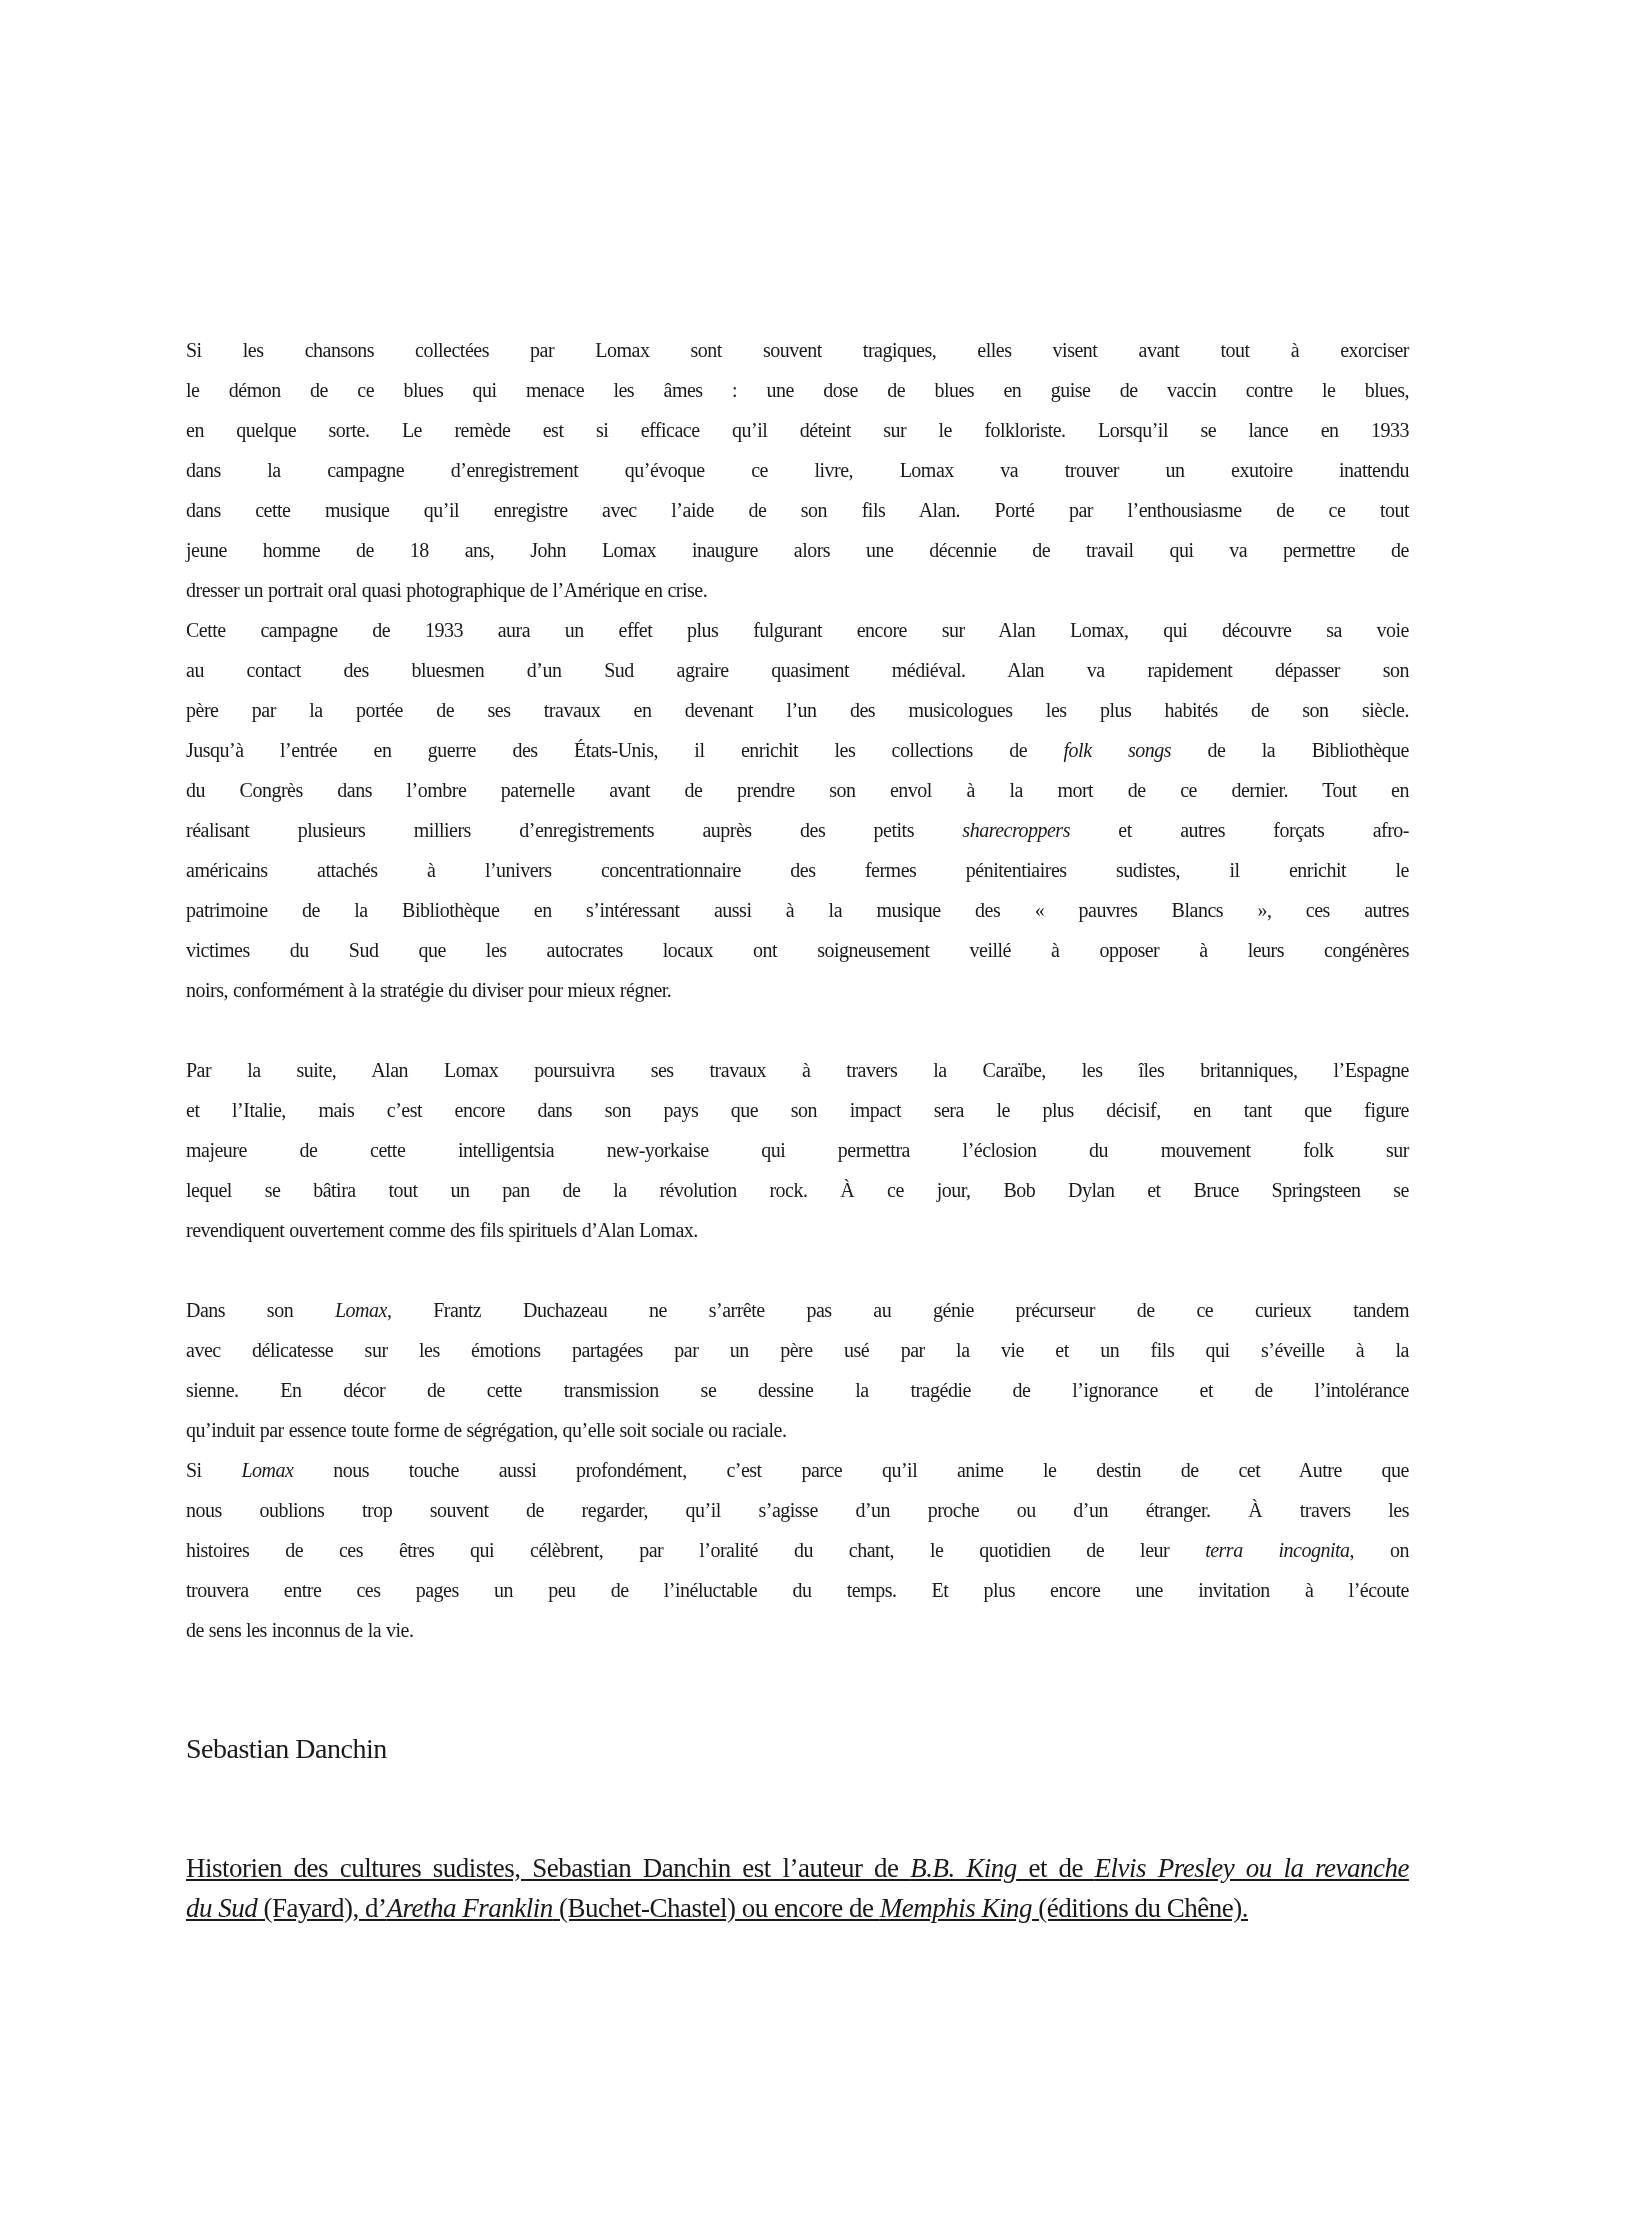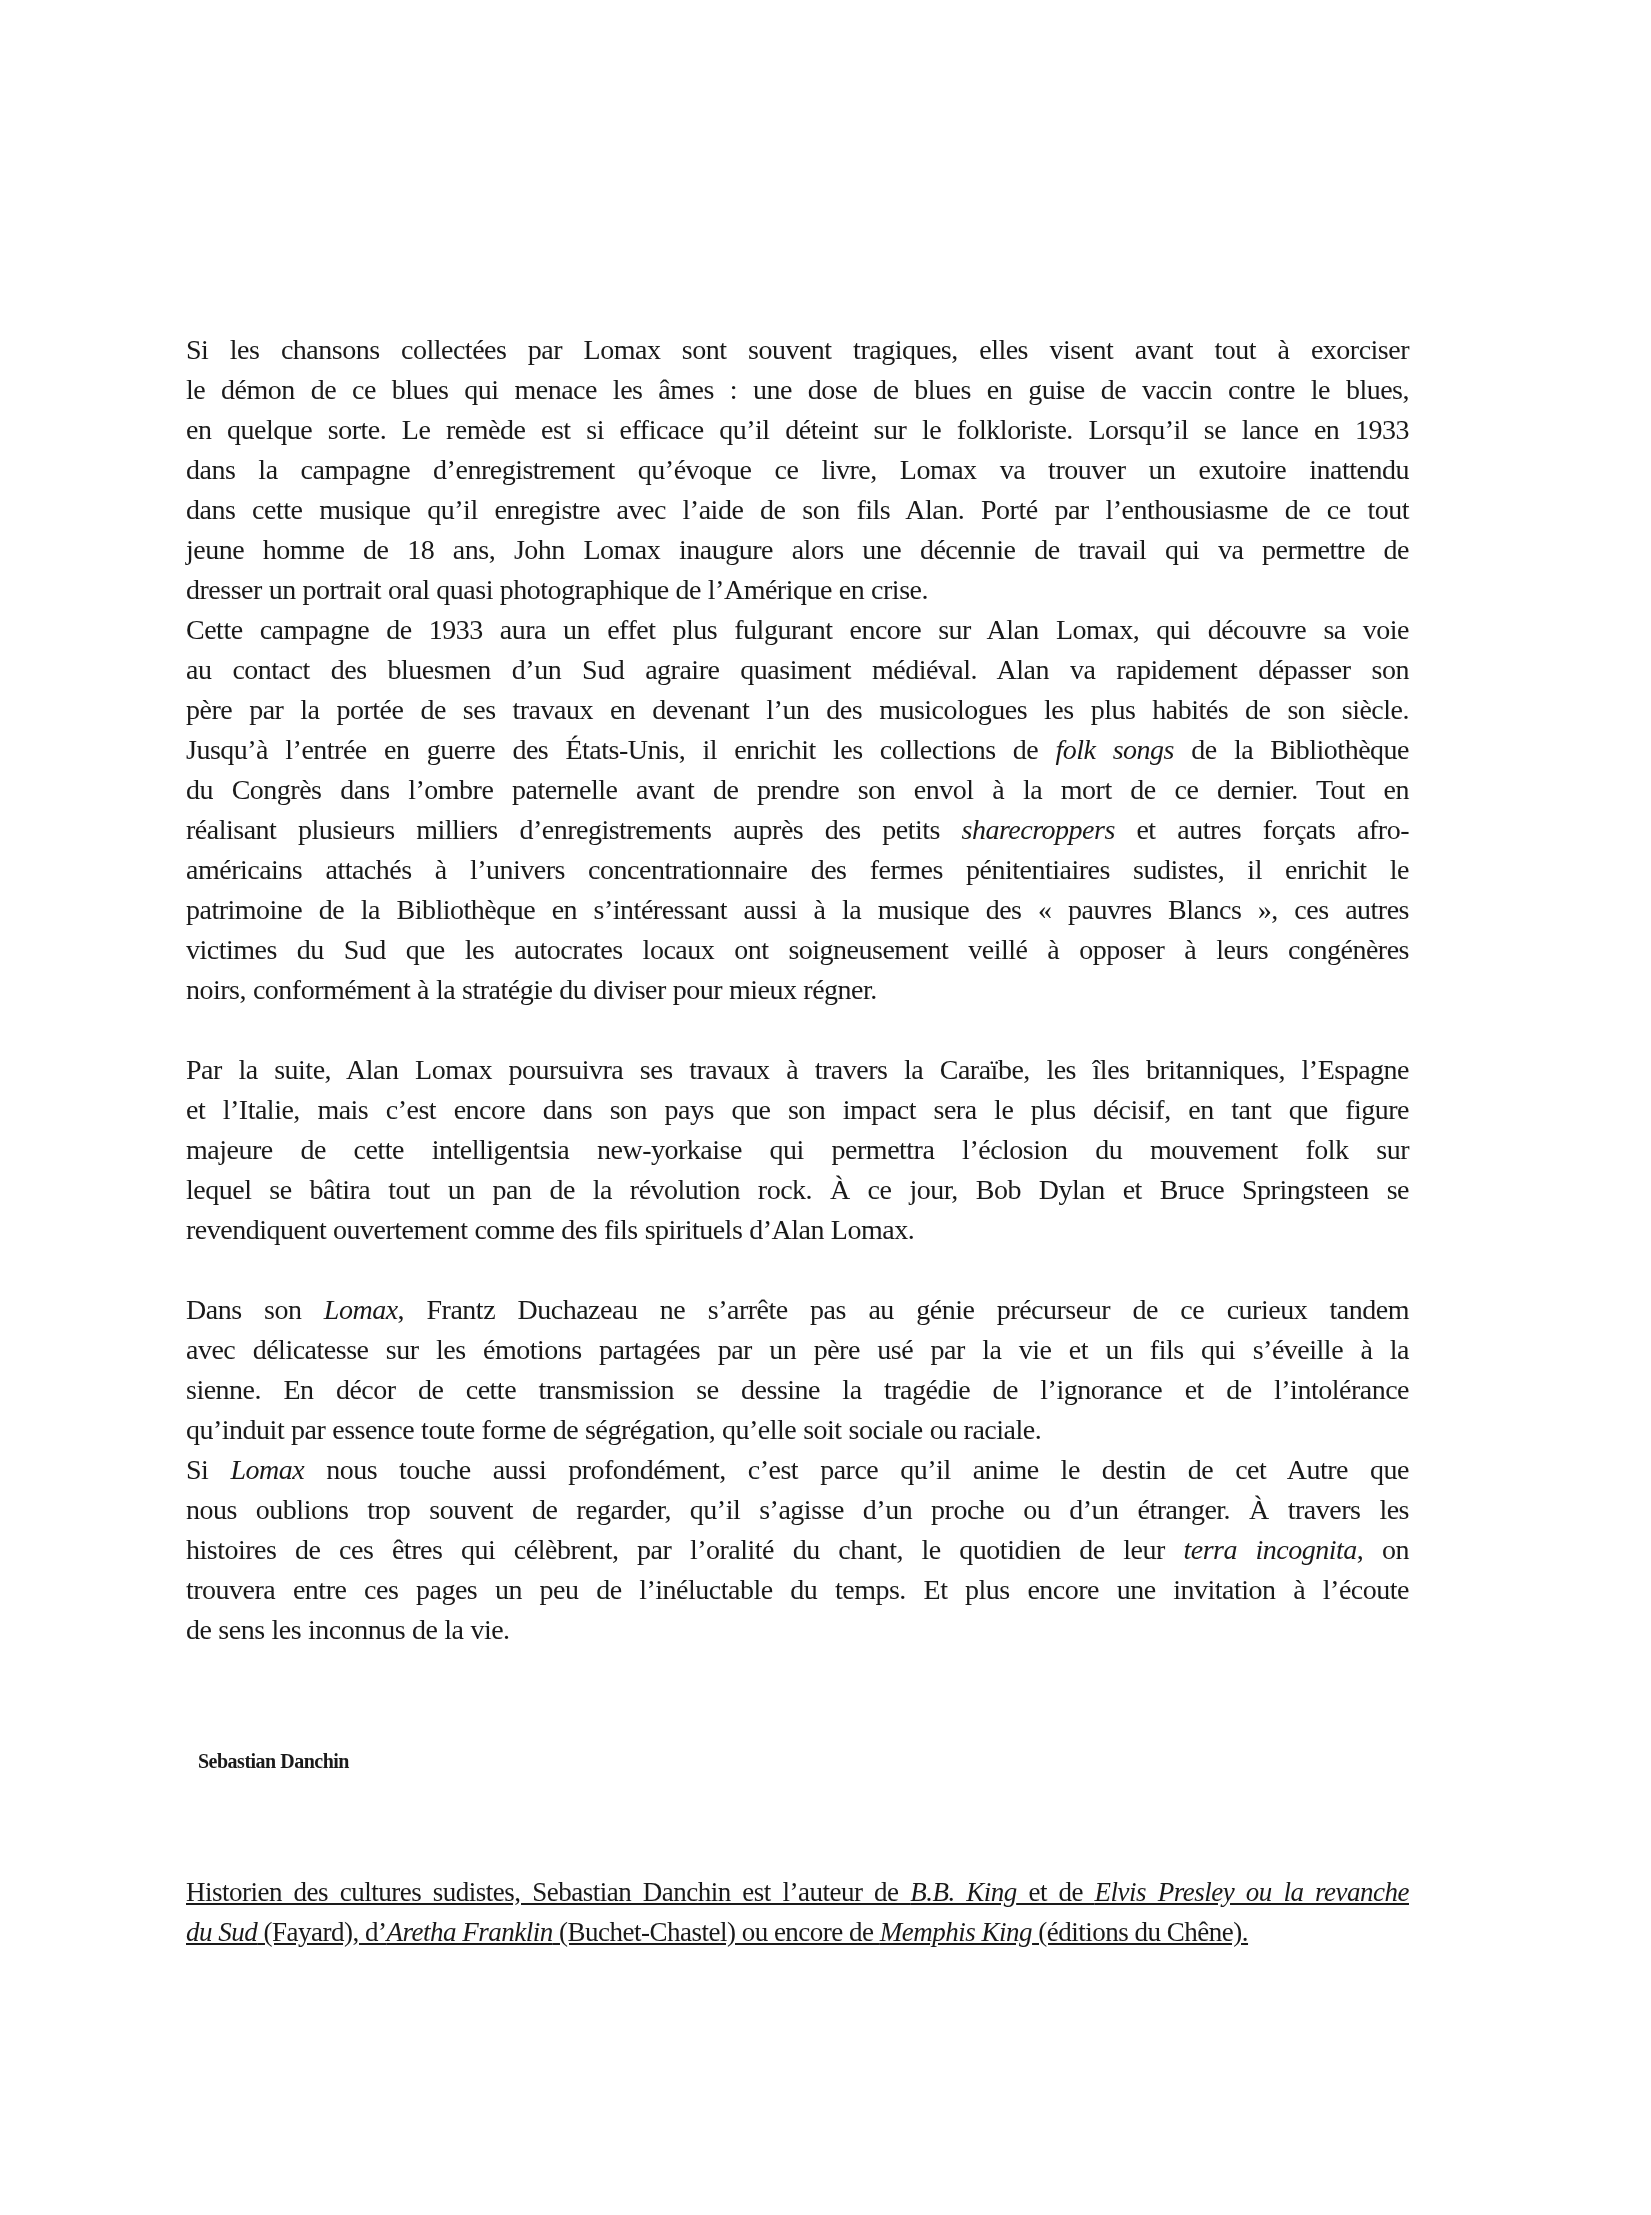--- a/index.html
+++ b/index.html
@@ -16,43 +16,42 @@
       font-family: "Liberation Serif", "DejaVu Serif", serif;
     }
     .page {
       position: absolute;
       left: 186px;
       top: 330px;
       width: 1223px;
     }
     .para {
       margin: 0;
-      font-size: 28px;
+      font-size: 20px;
       line-height: 40px;
       text-align: justify;
       letter-spacing: -0.5px;
       word-spacing: 0.4px;
       hyphens: none;
     }
     .para .line {
       display: block;
       text-align: justify;
       text-align-last: justify;
     }
     .para .line.last {
       text-align-last: left;
     }
     .gap { height: 40px; }
     .gap-big { height: 79px; }
     .signature {
-      margin: 12px;
-      font-size: 20px;
+      margin: 0;
+      font-size: 28px;
       line-height: 40px;
       letter-spacing: -0.5px;
-      font-weight: bold;
     }
     .bio {
       margin: 0;
       font-size: 27px;
       line-height: 40px;
       letter-spacing: -0.5px;
       text-decoration: underline;
     }
     .bio .line {
       display: block;

